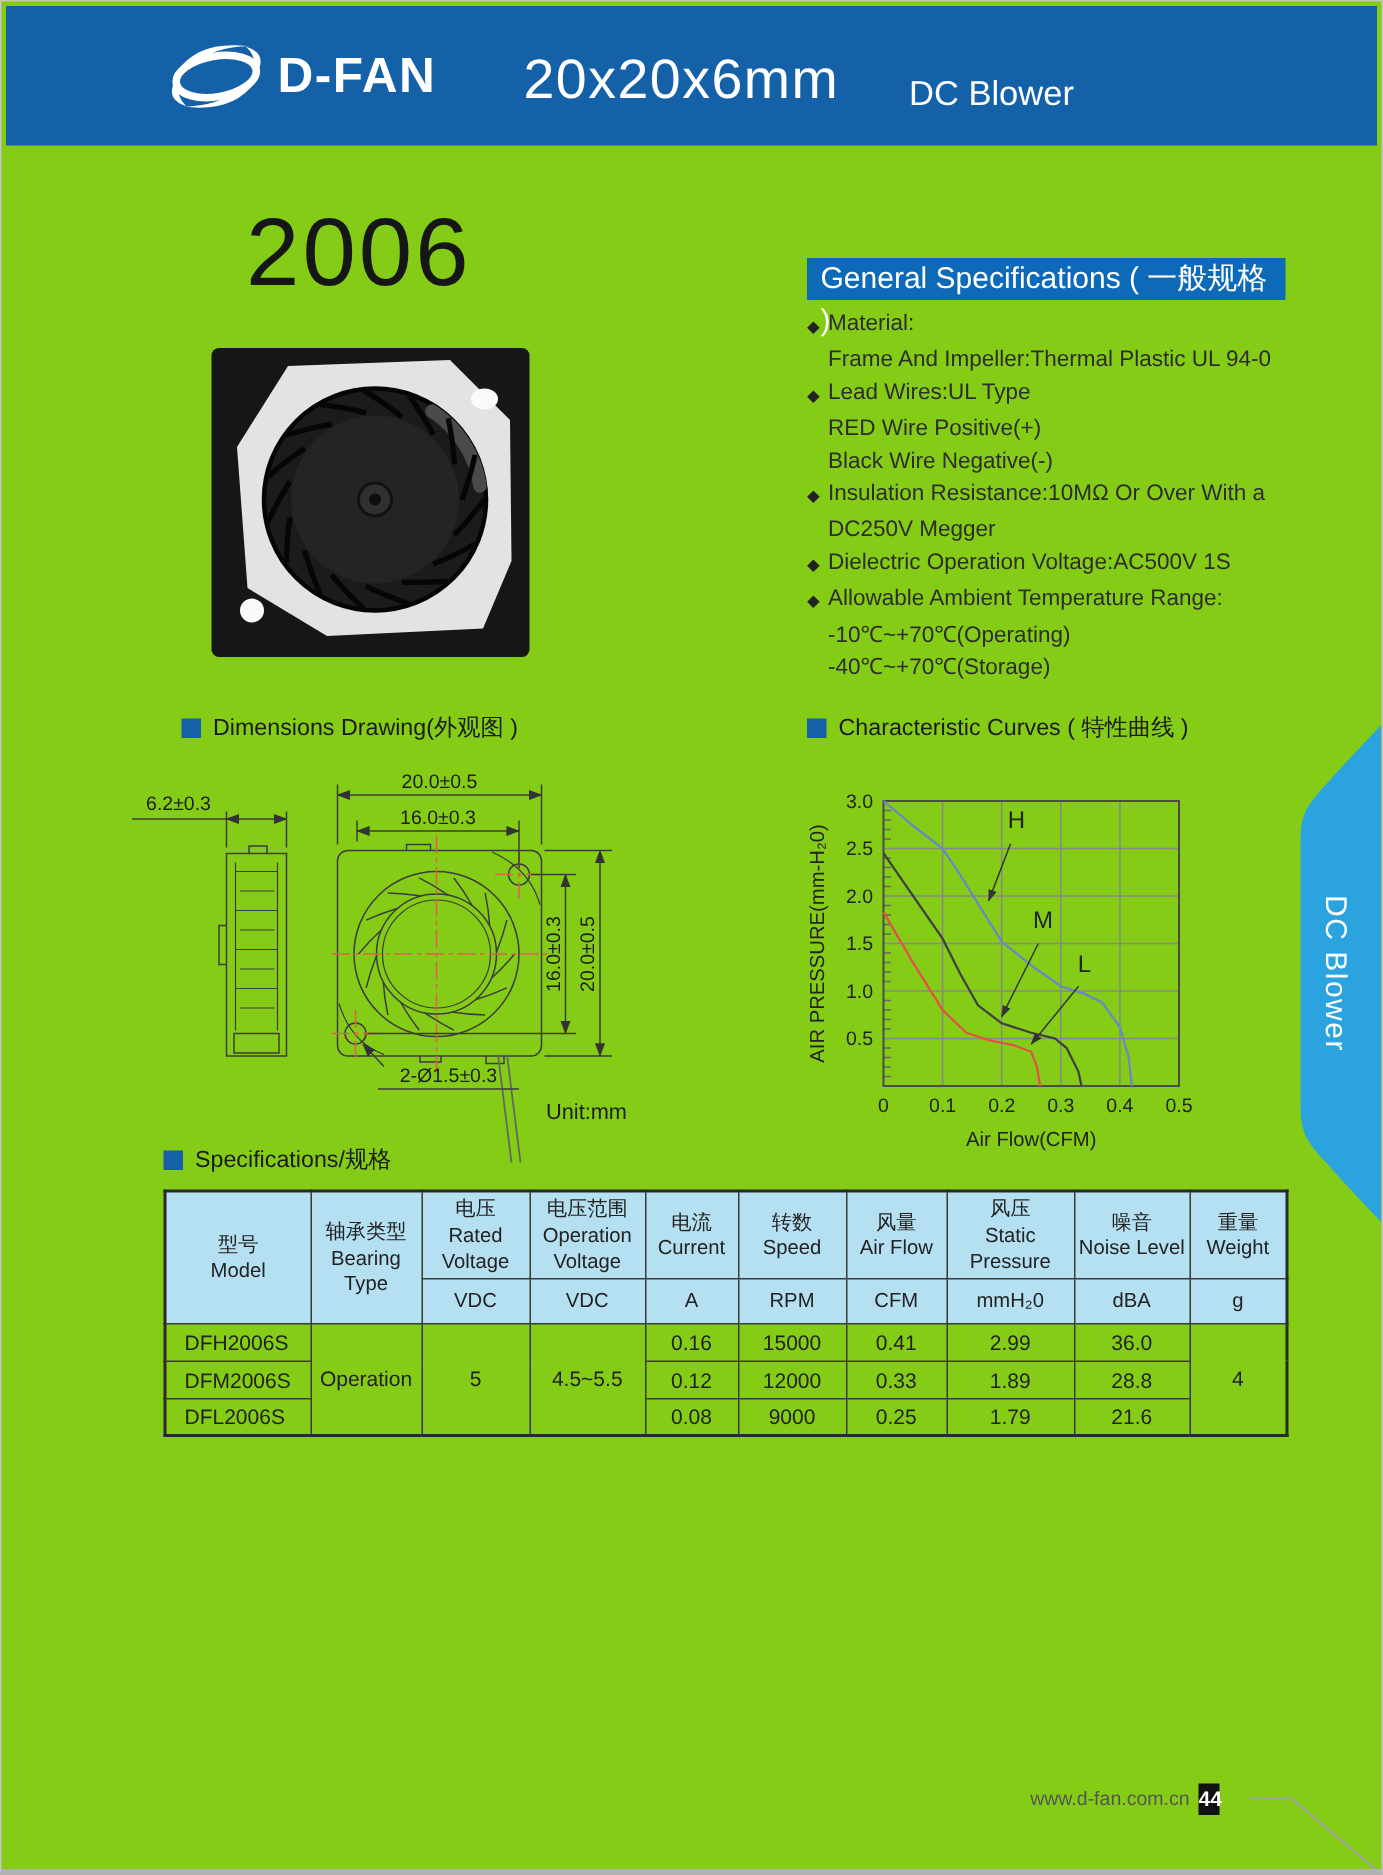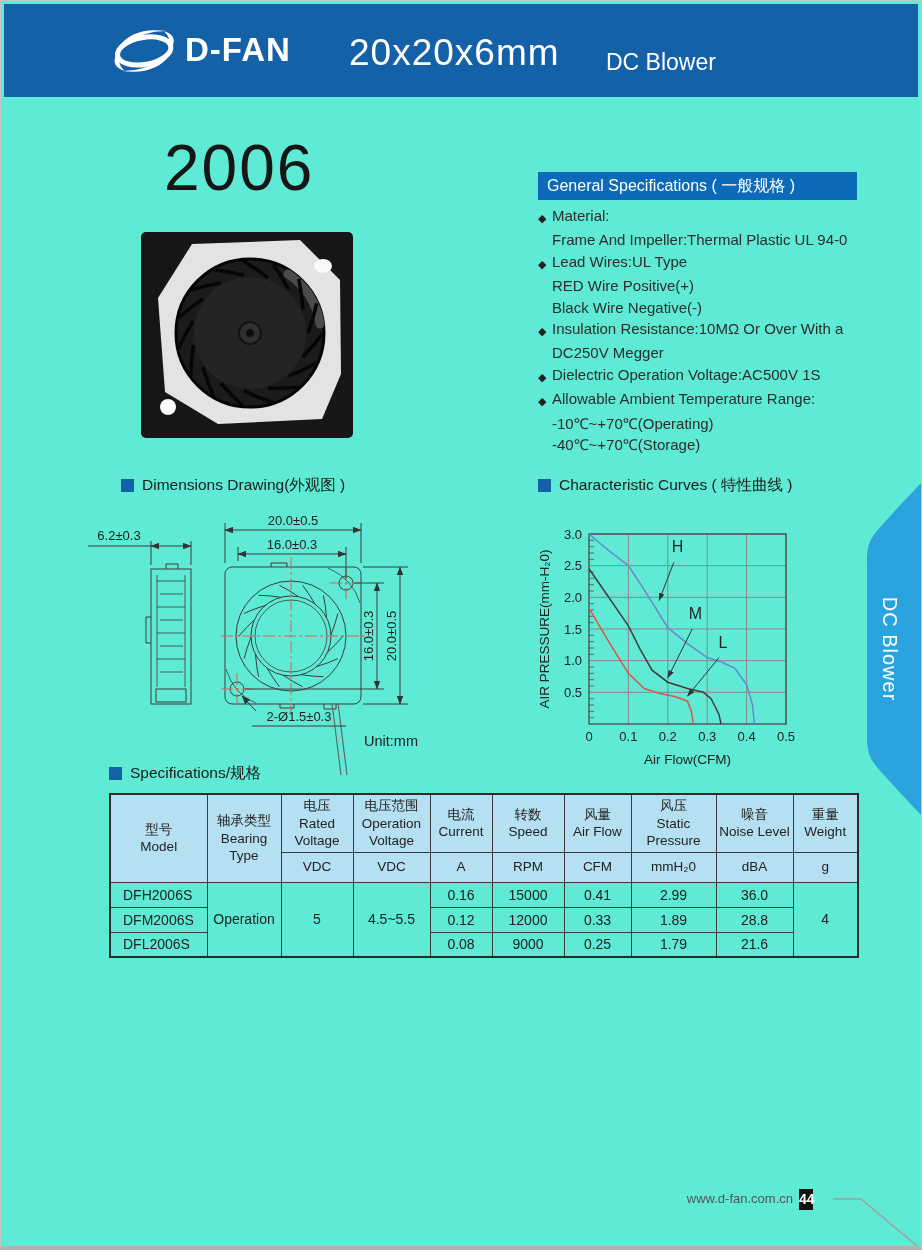--- a/index.html
+++ b/index.html
@@ -1,32 +1,32 @@
 <!DOCTYPE html>
 <html style="--header_blue: #1561a8; --bar_blue: #0d6ab8; --tab_blue: #2aa3df; --table_header: #b5e0f2; --accent_red: #e15248;"><head>
 <meta charset="utf-8">
 <style>
   html,body{margin:0;padding:0;background:#e9e9e9;font-family:"Liberation Sans",sans-serif;}
-  .page{position:relative;width:922px;height:1250px;margin:0 auto;background:#5eead4;
+  .page{position:relative;width:922px;height:1250px;margin:0 auto;background:#84cc16;
         border:1px solid #c6c6c6;border-bottom:4px solid #b2b2b2;box-sizing:border-box;overflow:hidden;}
 
   
   .topbar{position:absolute;left:3px;top:3px;right:3px;height:93px;background:var(--header_blue,#1561a8);}
   .logo{position:absolute;left:103px;top:23px;display:flex;align-items:center;}
   .brand{font-size:33px;font-weight:bold;color:#fff;letter-spacing:1px;margin-left:4px;}
   .size-text{position:absolute;left:345px;top:28px;font-size:37px;color:#fff;letter-spacing:1px;}
   .product-text{position:absolute;left:602px;top:45px;font-size:23px;color:#fff;}
 
   
   .model{position:absolute;left:163px;top:130px;font-size:64px;color:#161616;letter-spacing:2px;}
   .photo{position:absolute;left:125px;top:205px;width:250px;height:250px;}
 
   
   .gsbar{position:absolute;left:537px;top:171px;width:319px;height:28px;background:var(--bar_blue,#0d6ab8);
-         color:#fff;font-size:16px;line-height:28px;padding-left:9px;box-sizing:border-box;}
+         color:#fff;font-size:20px;line-height:28px;padding-left:9px;box-sizing:border-box;}
   .speclist{position:absolute;left:537px;top:204px;width:340px;font-size:15px;color:#2d2d2d;line-height:21.4px;}
   .spec-line{display:flex;}
   .blt{width:14px;flex:none;font-size:11px;padding-top:3px;color:#222;}
 
   
   .sec{position:absolute;display:flex;align-items:center;font-size:15.5px;color:#1b1b1b;}
   .sec .sq{width:13px;height:13px;background:var(--header_blue,#1561a8);margin-right:8px;flex:none;}
 
   
   .dims{position:absolute;left:85px;top:498px;width:450px;height:300px;}

